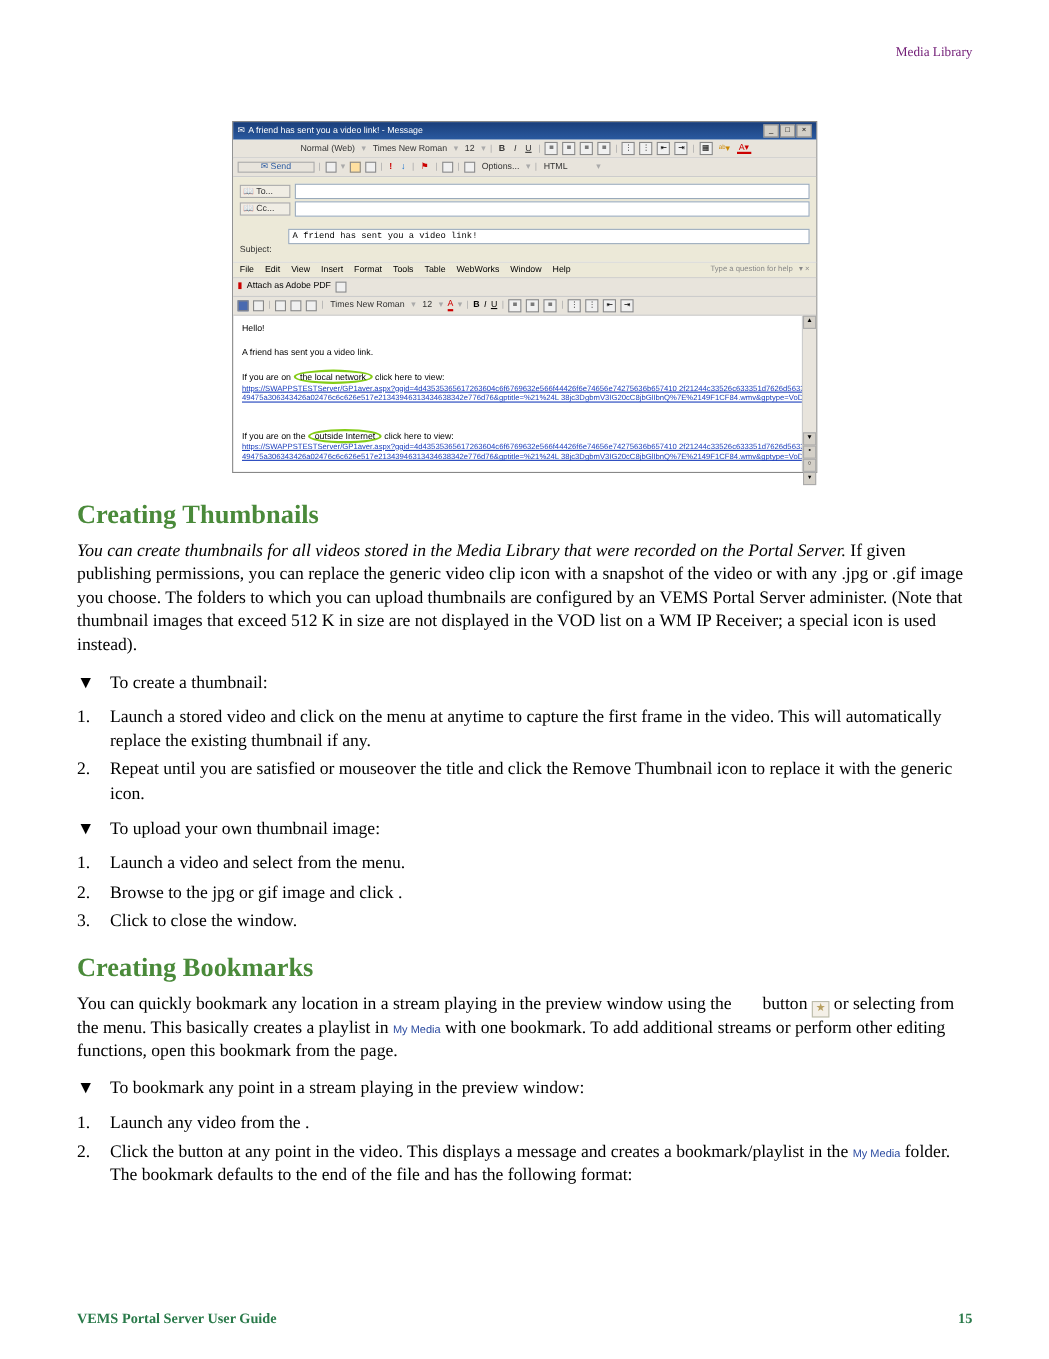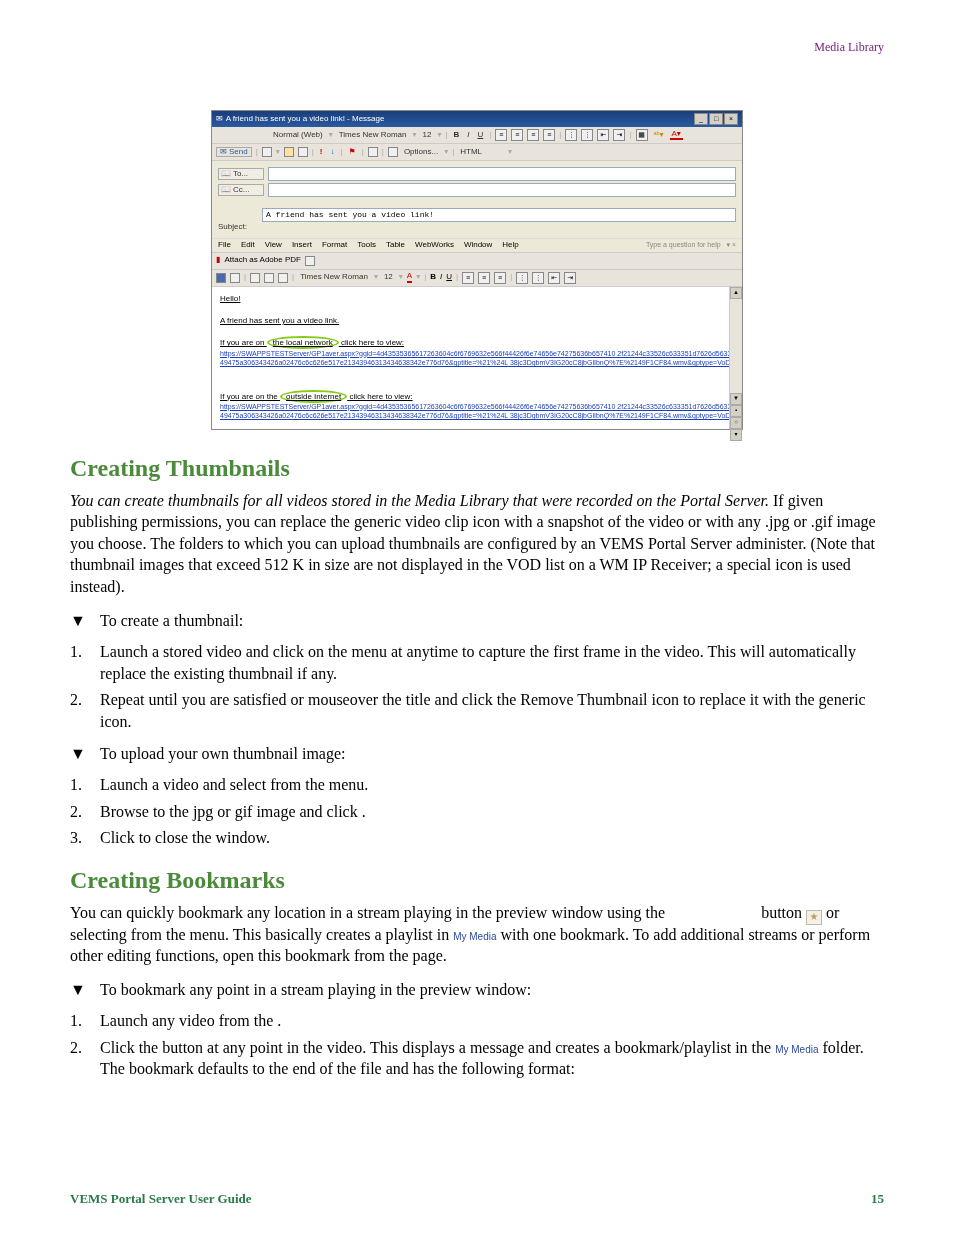--- a/index.html
+++ b/index.html
@@ -131,21 +131,20 @@
     right: 6px;
     color: #888;
     font-size: 7px;
   }
   .ss-body {
     padding: 6px 8px;
     font-family: Tahoma, Arial, sans-serif;
     line-height: 1.4;
     position: relative;
     min-height: 130px;
-    text-decoration: underline;
   }
   .ss-body a {
     color: #1a3ebb;
     text-decoration: underline;
     word-break: break-all;
     font-size: 7px;
     display: block;
   }
   .circle {
     border: 2px solid #84cc16;
@@ -276,21 +275,21 @@
       <span class="boxbtn">⋮</span>
       <span class="boxbtn">⇤</span>
       <span class="boxbtn">⇥</span>
       <span class="sep">|</span>
       <span class="boxbtn">▦</span>
       <span class="btn" style="color:#c80;">ᵃᵇ▾</span>
       <span class="btn" style="color:#c00;border-bottom:2px solid #c00;">A▾</span>
     </div>
 
     <div class="ss-toolbar">
-      <span class="btn" style="border:1px solid #aaa;padding:0 3px;color:#2a5aa0;">✉ <span>Send</span></span>
+      <span class="btn" style="border:1px solid #aaa;padding:0 20px;color:#2a5aa0;">✉ <span>Send</span></span>
       <span class="sep">|</span>
       <span class="icon-sq"></span>
       <span class="sep">▾</span>
       <span class="icon-sq" style="background:#ffe0a0;"></span>
       <span class="icon-sq"></span>
       <span class="sep">|</span>
       <span class="btn" style="color:#c00;font-weight:bold;">!</span>
       <span class="btn" style="color:#06c;font-weight:bold;">↓</span>
       <span class="sep">|</span>
       <span class="btn" style="color:#c00;">⚑</span>
@@ -442,21 +441,21 @@
     <li>
         <span class="marker">3.</span>
         <span>Click            to close the window.</span>
       </li>
   </ol>
 
   <h2 class="section">Creating Bookmarks</h2>
 
   <p class="body-text">
     <span>You can quickly bookmark any location in a stream playing in the preview window using the </span>
-    <span style="margin-left:92px;">button </span>
+    <span style="margin-left:24px;">button </span>
     <span class="star-icon">★</span>
     <span> or selecting                               from the                menu. This basically creates a playlist in </span>
     <span class="small-caps">My Media</span>
     <span> with one bookmark. To add additional streams or perform other editing functions, open this bookmark from the                   page.</span>
   </p>
 
   <ul class="proc-list">
     <li>
         <span class="marker">▼</span>
         <span>To bookmark any point in a stream playing in the preview window:</span>

